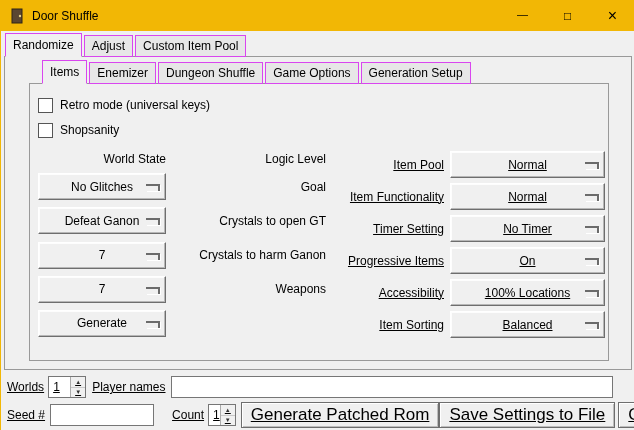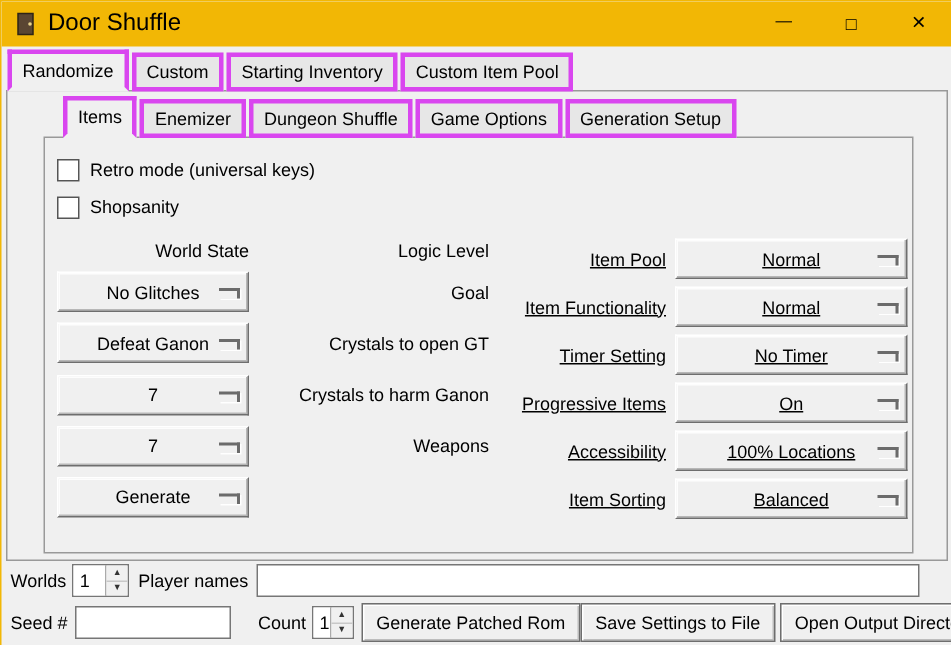--- a/index.html
+++ b/index.html
@@ -5,30 +5,30 @@
   html,body{margin:0;padding:0;background:#fff;}
   body{font-family:"Liberation Sans",sans-serif;font-size:12px;color:#000;}
   :root{--accent:#f2b705;}
 
   .window{position:relative;width:634px;height:430px;background:#f0f0f0;
           border:1px solid var(--accent);overflow:hidden;}
 
   
   .titlebar{height:30px;background:var(--accent);display:flex;align-items:center;}
   .app-icon{width:16px;height:16px;margin-left:8px;flex:0 0 auto;}
-  .title-text{margin-left:7px;font-size:16px;}
+  .title-text{margin-left:7px;font-size:12px;}
   .caption-buttons{margin-left:auto;display:flex;height:100%;}
   .caption-btn{width:45px;height:100%;display:flex;align-items:center;justify-content:center;cursor:default;}
   .glyph-min{font-size:11px;transform:translateY(-2px);}
   .glyph-max{font-size:12px;}
   .glyph-close{font-size:16px;}
 
   
   .tabbar{display:flex;align-items:flex-end;position:relative;z-index:2;padding:2px 0 0 4px;}
-  .tab{background:#e7e7e7;border:3px solid #d946ef;padding:3px 7px;margin-right:2px;
+  .tab{background:#e7e7e7;border:1px solid #d946ef;padding:3px 7px;margin-right:2px;
        margin-bottom:-1px;cursor:default;white-space:nowrap;}
   .tab.active{background:#f0f0f0;border-bottom-color:#f0f0f0;padding-top:4px;padding-bottom:4px;}
   .pane{border:1px solid #999;background:#f0f0f0;position:relative;z-index:1;}
   .outer-pane{margin:0 3px;height:312px;}
   .inner-tabbar{padding-left:13px;margin-left:24px;padding-top:3px;}
   .inner-pane{margin-left:24px;width:580px;height:278px;padding:8px 6px 0 6px;box-sizing:border-box;}
 
   
   .check-row{display:flex;align-items:center;height:24px;margin:1px 0 1px 2px;cursor:default;}
   .checkbox{width:13px;height:13px;background:#fff;border:1px solid #555;margin-right:7px;flex:0 0 auto;}
@@ -41,41 +41,41 @@
   .optionmenu{height:25px;background:#f0f0f0;position:relative;cursor:default;
       border:1px solid;border-color:#ffffff #6e6e6e #6e6e6e #ffffff;
       box-shadow:inset -1px -1px 0 #b7b7b7, inset 1px 1px 0 #fdfdfd;
       display:flex;align-items:center;justify-content:center;}
   .om-text{white-space:nowrap;}
   .om-ind{position:absolute;right:5px;top:10px;width:12px;height:5px;
       border-top:2px solid #6b6b6b;border-right:2px solid #6b6b6b;
       box-shadow:1px 1px 0 rgba(255,255,255,.95);}
 
   
-  .bottom{position:absolute;left:0;right:16px;bottom:0;padding:6px 4px 3px 6px;}
+  .bottom{position:absolute;left:0;right:16px;bottom:0;padding:6px 4px 3px 6px;text-decoration:underline;}
   .brow{display:flex;align-items:center;height:26px;}
   .brow + .brow{margin-top:2px;}
   .lbl{white-space:nowrap;}
 
   .spinbox{display:flex;width:38px;height:22px;background:#fff;border:1px solid #767676;
            box-sizing:border-box;margin-left:4px;}
   .spin-value{flex:1;display:flex;align-items:center;padding-left:4px;background:#fff;}
   .spin-arrows{width:14px;display:flex;flex-direction:column;border-left:1px solid #aaa;}
   .spin-btn{flex:1;display:flex;align-items:center;justify-content:center;font-size:6px;
             background:#f0f0f0;cursor:default;color:#333;}
   .spin-btn:first-child{border-bottom:1px solid #c8c8c8;}
 
   .text-input{height:22px;border:1px solid #767676;background:#fff;box-sizing:border-box;
               font-family:"Liberation Sans",sans-serif;font-size:12px;padding:0 4px;outline:none;}
   .input-names{flex:1;margin-left:5px;margin-right:2px;}
   .input-seed{width:104px;margin-left:5px;}
 
   .btn{height:26px;background:#f0f0f0;border:1px solid #6e6e6e;
        box-shadow:inset 1px 1px 0 #ffffff, inset -1px -1px 0 #bdbdbd;
-       font-family:"Liberation Sans",sans-serif;font-size:12px;padding:0 9px;
+       font-family:"Liberation Sans",sans-serif;font-size:17px;padding:0 9px;
        white-space:nowrap;cursor:default;}
   .btn-generate{margin-left:5px;}
   .btn-save{margin-left:auto;}
   .btn-open{margin-left:3px;margin-right:1px;}
   .count-lbl{margin-left:18px;}
 </style>
 </head>
 <body>
 
 <div class="window">
@@ -94,22 +94,21 @@
         <span class="glyph-max">□</span>
       </div>
       <div class="caption-btn">
         <span class="glyph-close">×</span>
       </div>
     </div>
   </div>
 
   <div class="tabbar">
     <div class="tab active"><span>Randomize</span></div>
-    <div class="tab"><span>Custom</span></div>
-    <div class="tab"><span>Starting Inventory</span></div>
+    <div class="tab"><span>Adjust</span></div>
     <div class="tab"><span>Custom Item Pool</span></div>
   </div>
 
   <div class="pane outer-pane">
 
     <div class="tabbar inner-tabbar">
       <div class="tab active"><span>Items</span></div>
       <div class="tab"><span>Enemizer</span></div>
       <div class="tab"><span>Dungeon Shuffle</span></div>
       <div class="tab"><span>Game Options</span></div>

